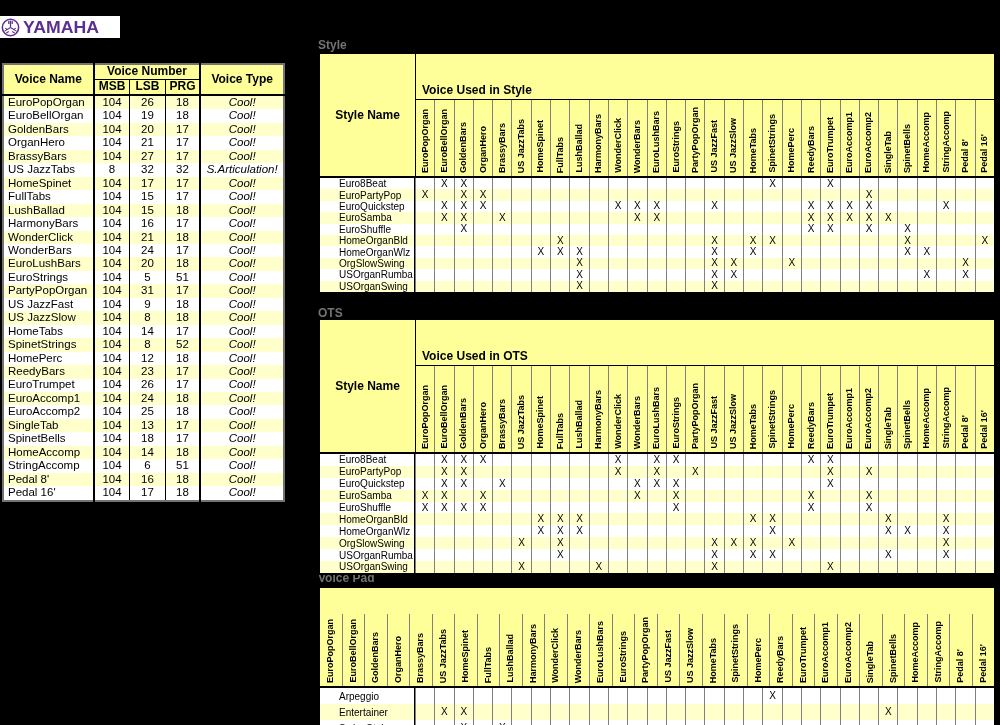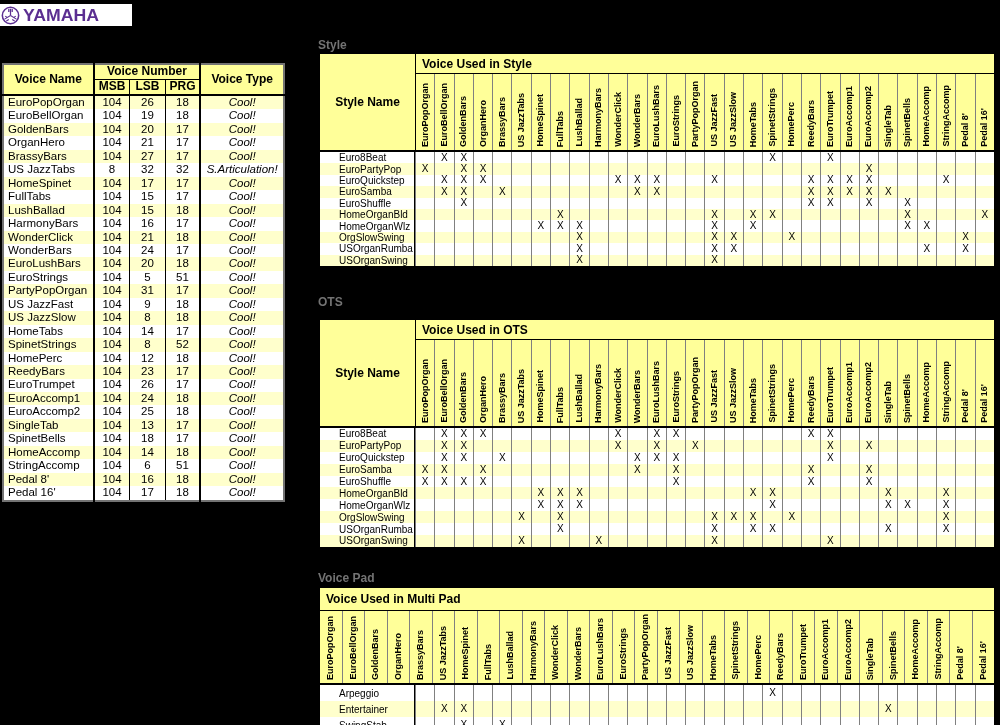--- a/index.html
+++ b/index.html
@@ -3,21 +3,21 @@
 <meta charset="utf-8">
 <style>
   html,body { margin:0; padding:0; }
   body {
     width:1000px; height:725px; position:relative; overflow:hidden;
     background:#000; font-family:"Liberation Sans", sans-serif;
     -webkit-font-smoothing:antialiased;
   }
   
   .logo-bar {
-    position:absolute; left:0; top:4px; width:132px; height:22px;
+    position:absolute; left:0; top:16px; width:120px; height:22px;
     background:#fff; display:flex; align-items:center; gap:3px; padding-left:1px;
     box-sizing:border-box;
   }
   .logo-bar svg { display:block; }
   .wordmark {
     font-weight:bold; font-size:17px; letter-spacing:0px;
     transform:scaleX(1.04); transform-origin:left center; line-height:1;
   }
   
   .voice-table {
@@ -51,21 +51,21 @@
   .matrix {
     position:absolute; left:318px; width:678px; background:#FFFF99;
     border:2px solid #000; box-sizing:border-box;
   }
   .matrix-header { display:flex; border-bottom:2px solid #000; }
   .rh {
     width:95px; flex:0 0 95px; border-right:1px solid #000;
     display:flex; align-items:center; justify-content:center;
     font-weight:bold; font-size:12px; text-align:center;
   }
-  .hdr-right { flex:1; display:flex; flex-direction:column; min-width:0; }
+  .hdr-right { flex:1; display:flex; flex-direction:column; min-width:0;margin-top:26px; }
   .banner {
     border-bottom:1px solid #000; font-weight:bold; font-size:12px;
     display:flex; align-items:center; padding-left:6px;
   }
   .labels { display:flex; }
   .label-cell {
     flex:1; min-width:0; display:flex; align-items:flex-end; justify-content:center;
     border-left:1px solid #808080; overflow:hidden;
   }
   .label-cell:first-child { border-left:none; }
@@ -344,21 +344,21 @@
         <td class="name">Pedal 16'</td>
         <td class="num msb">104</td>
         <td class="num">17</td>
         <td class="num">18</td>
         <td class="type">Cool!</td>
       </tr>
     </tbody>
 </table>
 
 <div class="section-title" style="top:39px">Style</div>
-<div class="section-title" style="top:296px">OTS</div>
+<div class="section-title" style="top:307px">OTS</div>
 <div class="section-title" style="top:572px">Voice Pad</div>
 
 <div class="matrix m-style" style="top:52px">
   <div class="matrix-header">
     <div class="rh">Style Name</div>
     <div class="hdr-right">
       <div class="banner">Voice Used in Style</div>
       <div class="labels">
           <div class="label-cell">
             <span>EuroPopOrgan</span>
@@ -1216,21 +1216,20 @@
         <div class="mc"></div>
         <div class="mc"></div>
         <div class="mc"></div>
       </div>
     </div>
 </div>
 
 <div class="matrix m-mp" style="top:586px">
   <div class="matrix-header">
     <div class="hdr-right">
-      <div class="banner">Voice Used in Multi Pad</div>
       <div class="labels">
           <div class="label-cell">
             <span>EuroPopOrgan</span>
           </div>
           <div class="label-cell">
             <span>EuroBellOrgan</span>
           </div>
           <div class="label-cell">
             <span>GoldenBars</span>
           </div>

